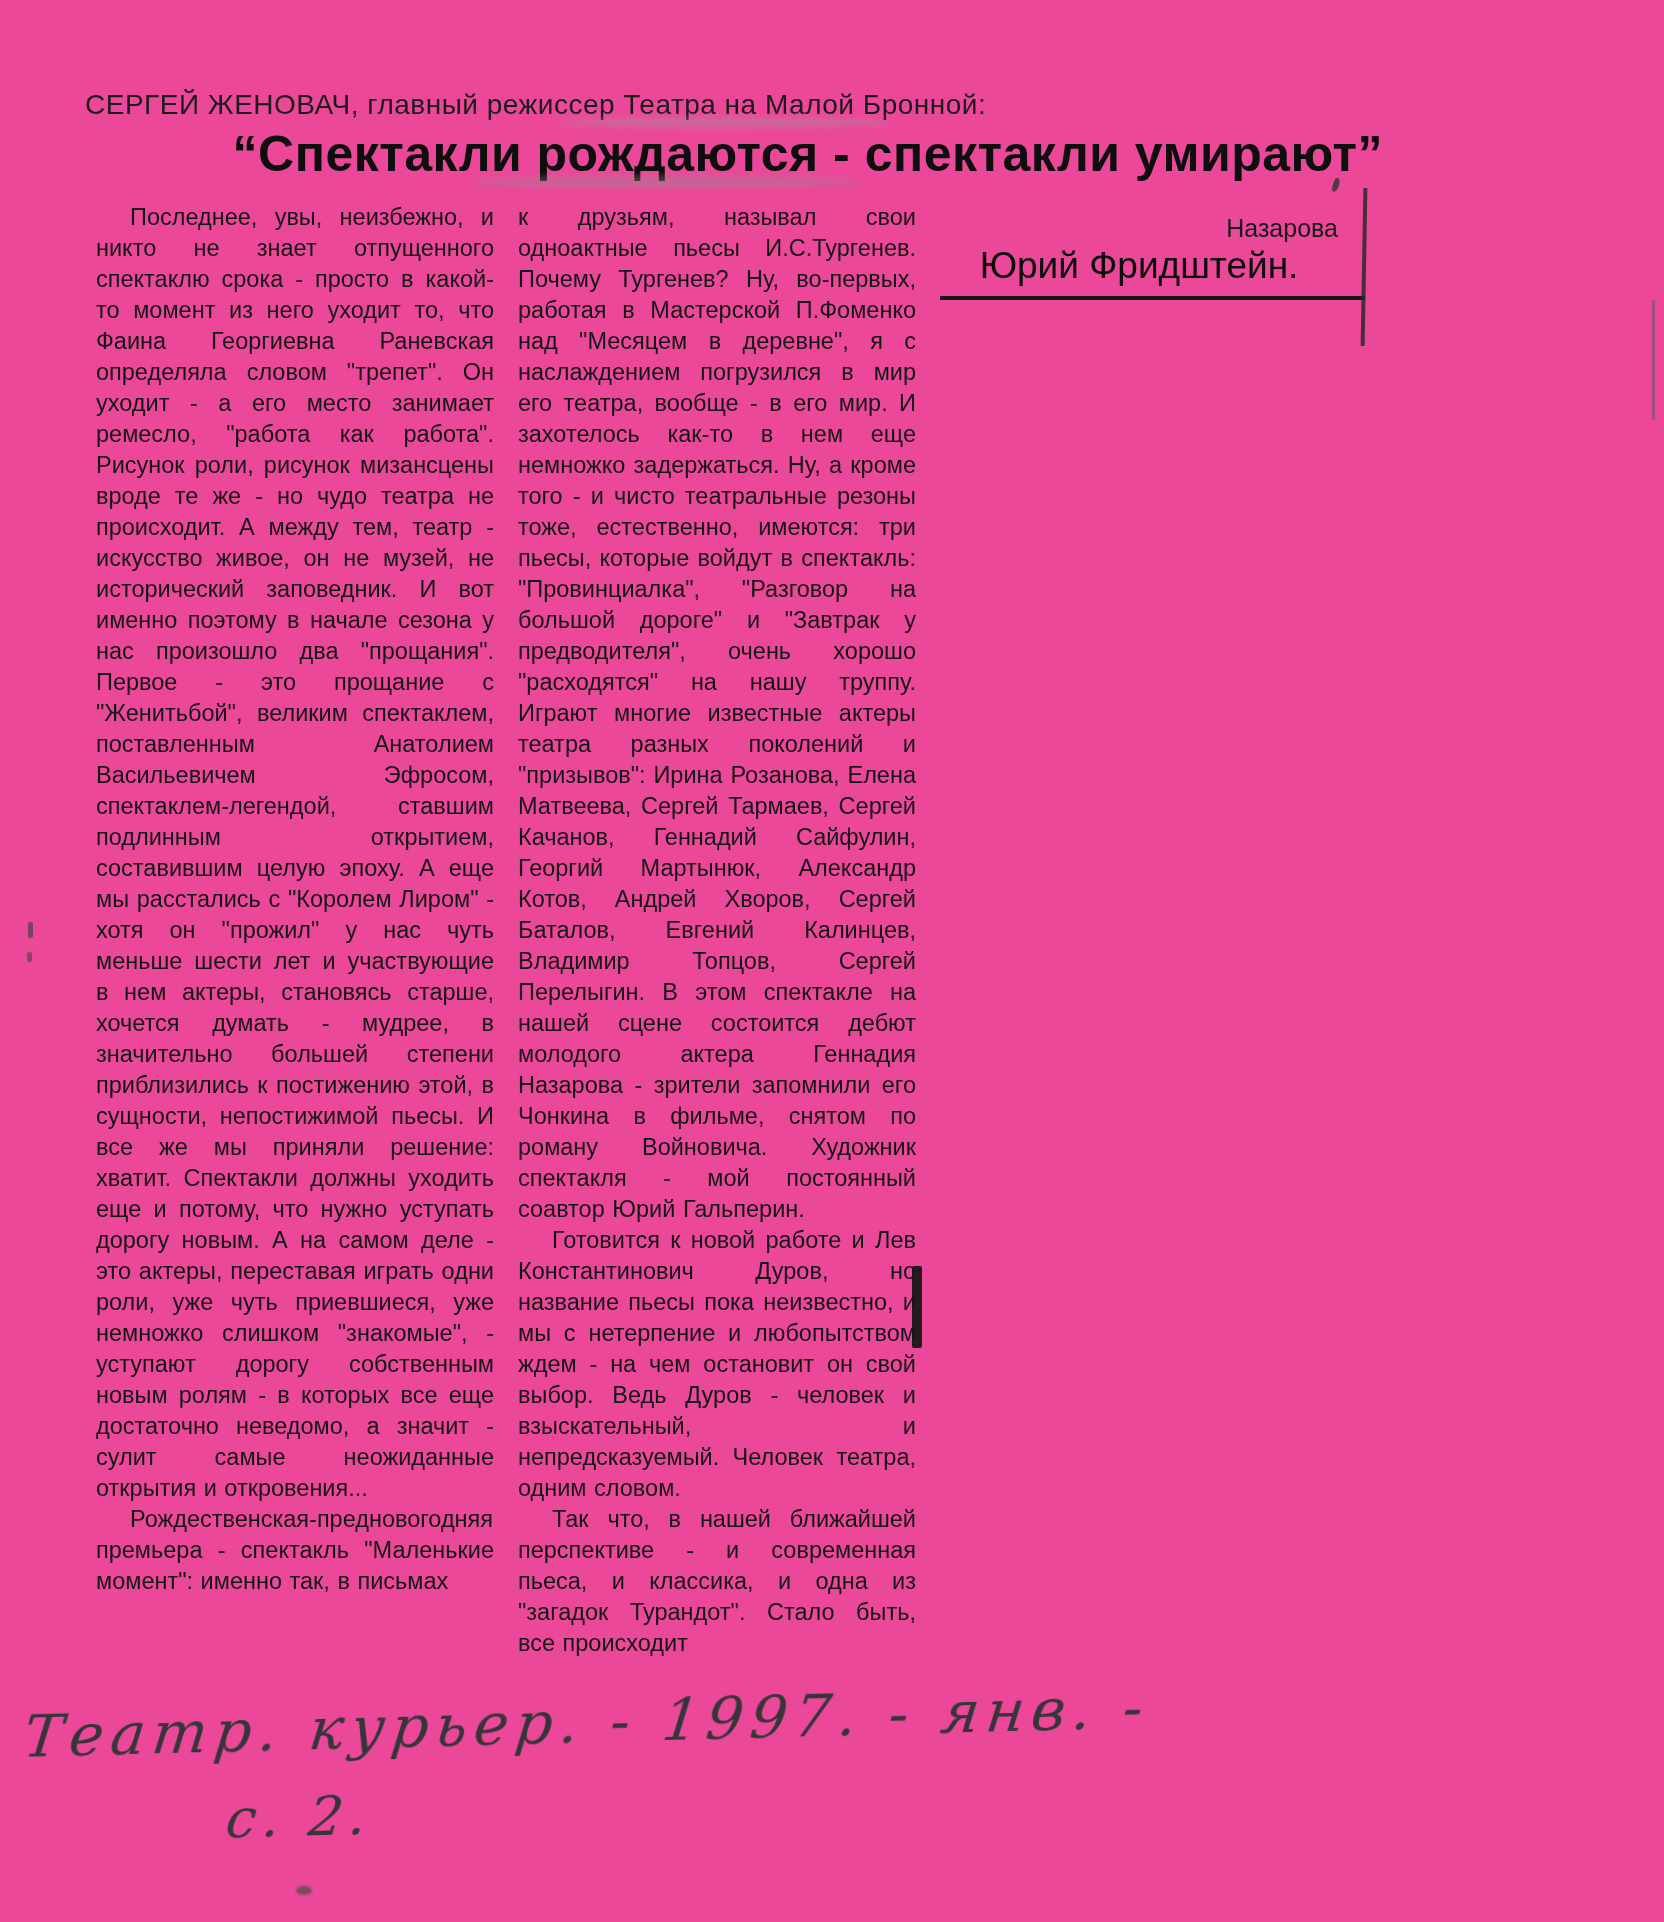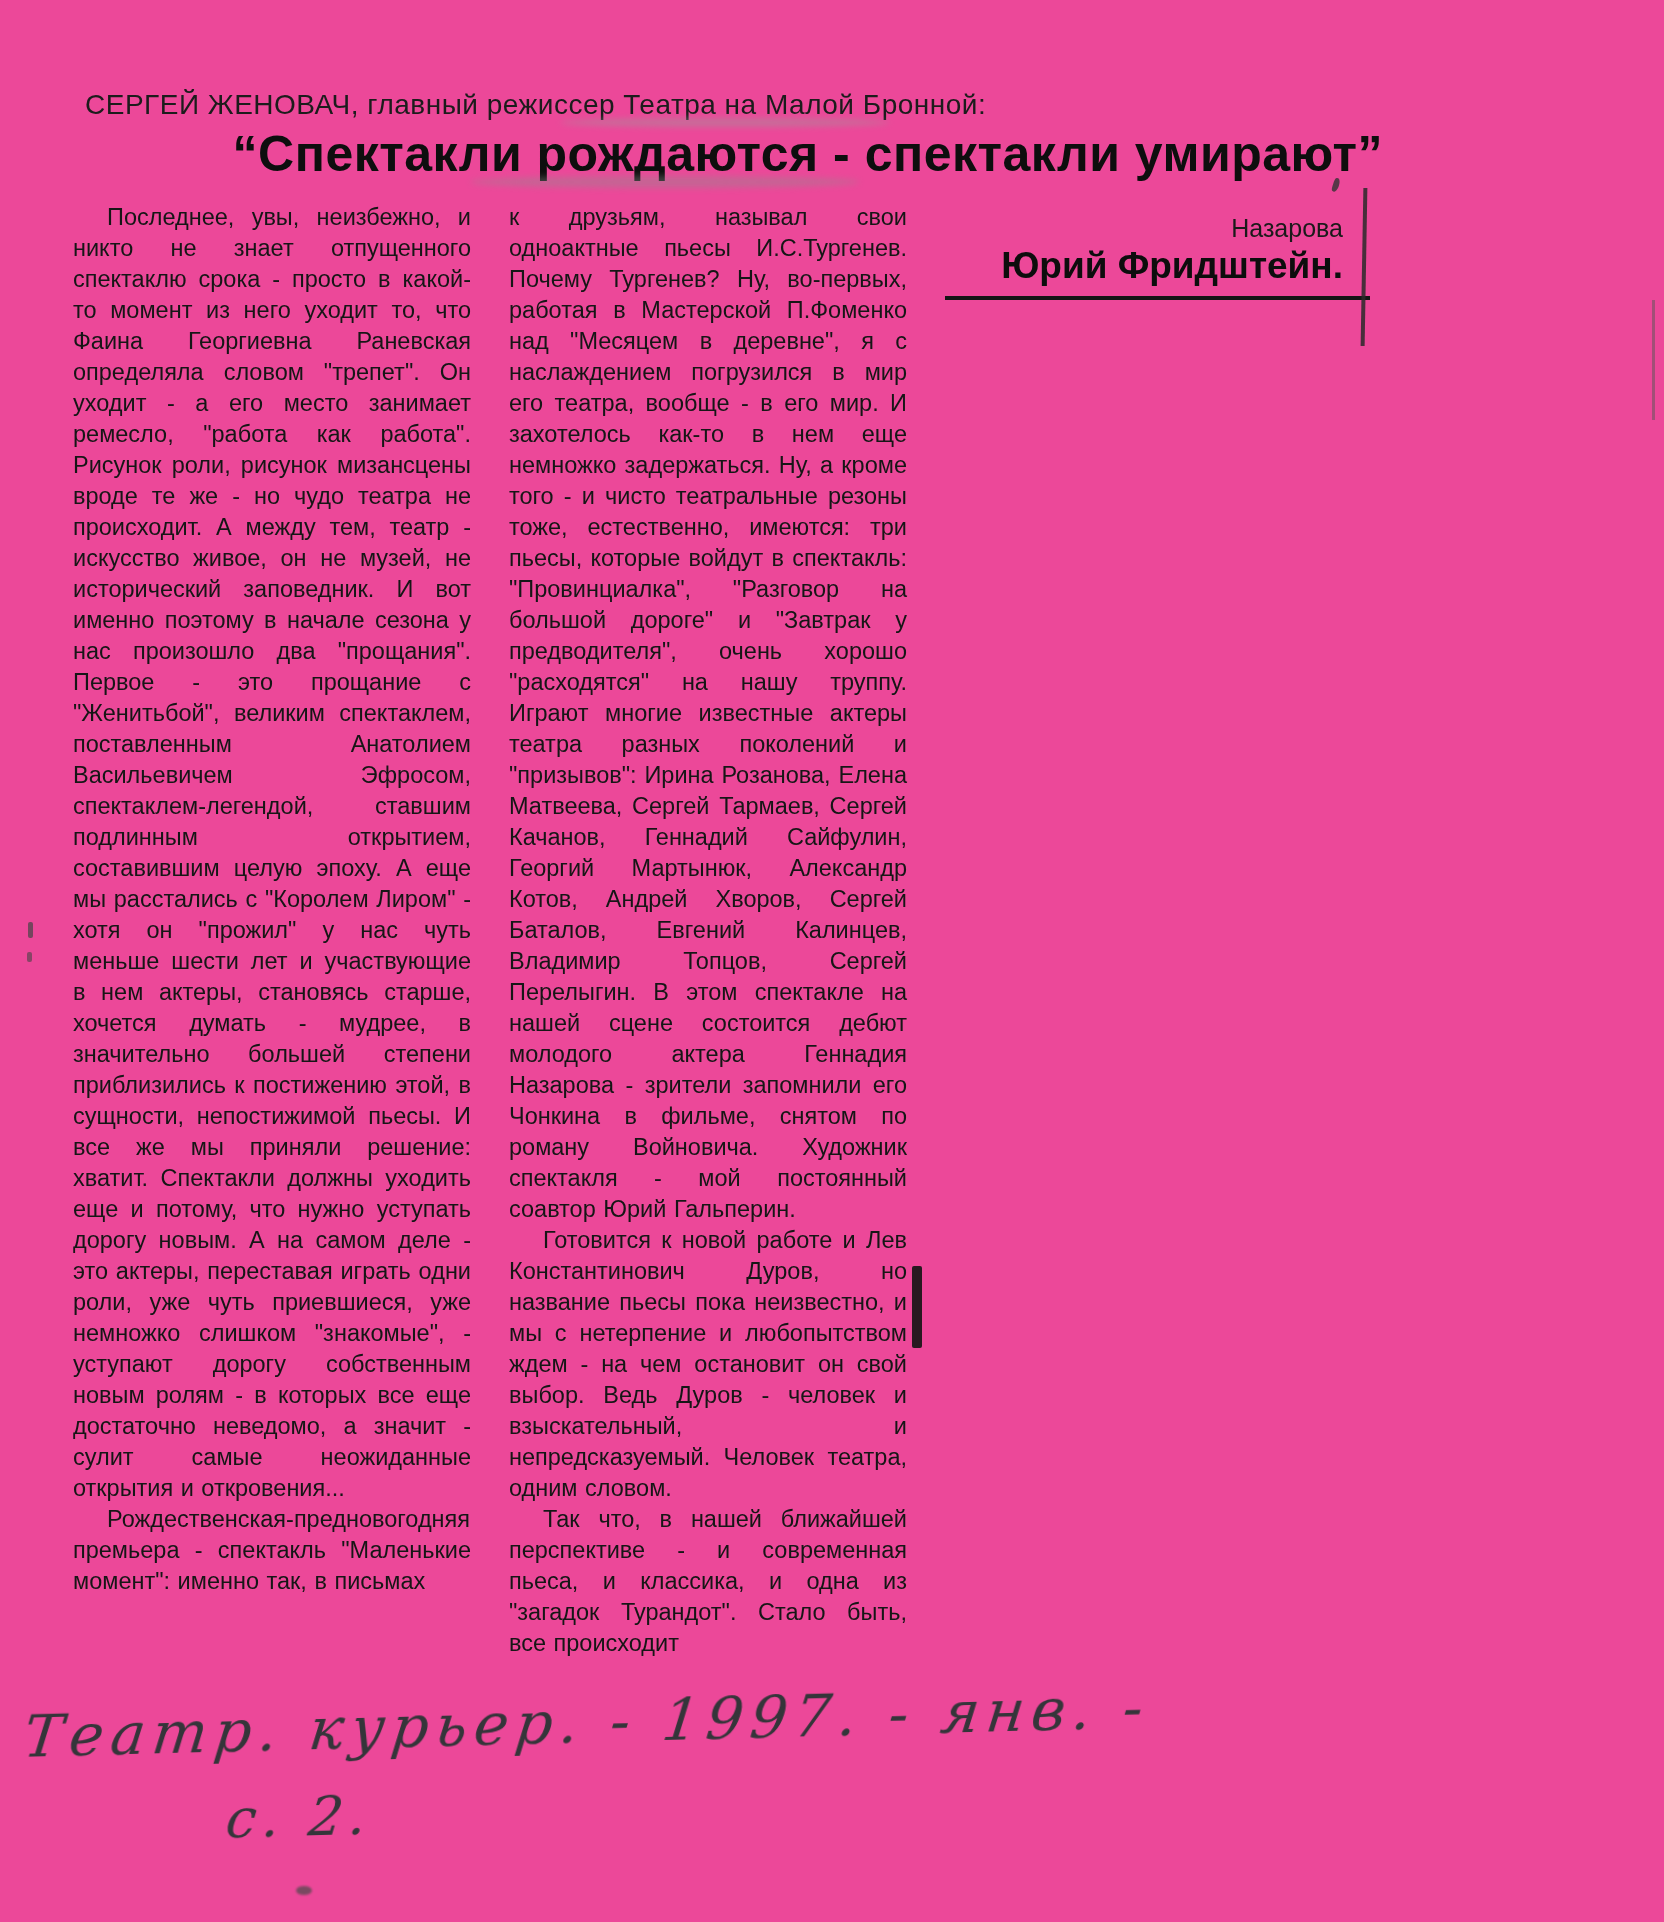--- a/index.html
+++ b/index.html
@@ -38,25 +38,25 @@
     line-height: 56px;
     font-weight: 700;
     color: #0e0e0e;
     letter-spacing: 0.5px;
     text-align: right;
   }
 
   
   .columns {
     position: absolute;
-    left: 73px;
+    left: 96px;
     top: 202px;
     width: 1272px;
     display: flex;
-    gap: 38px;
+    gap: 24px;
   }
   .col {
     width: 398px;
     flex: 0 0 398px;
   }
   .col p {
     margin: 0;
     font-size: 23.5px;
     line-height: 31px;
     text-align: justify;
@@ -74,22 +74,23 @@
     text-align: right;
   }
   .byline .recorded-by {
     font-size: 25px;
     line-height: 32px;
     color: #1a1a1a;
   }
   .byline .author {
     font-size: 37px;
     line-height: 44px;
-    font-weight: 700;
+    font-weight: 400;
     color: #0d0d0d;
+    text-align: center;
   }
   .byline-rule {
     margin-top: 8px;
     width: 425px;
     border-top: 4px solid #151515;
   }
 
   
   .handwriting {
     position: absolute;

